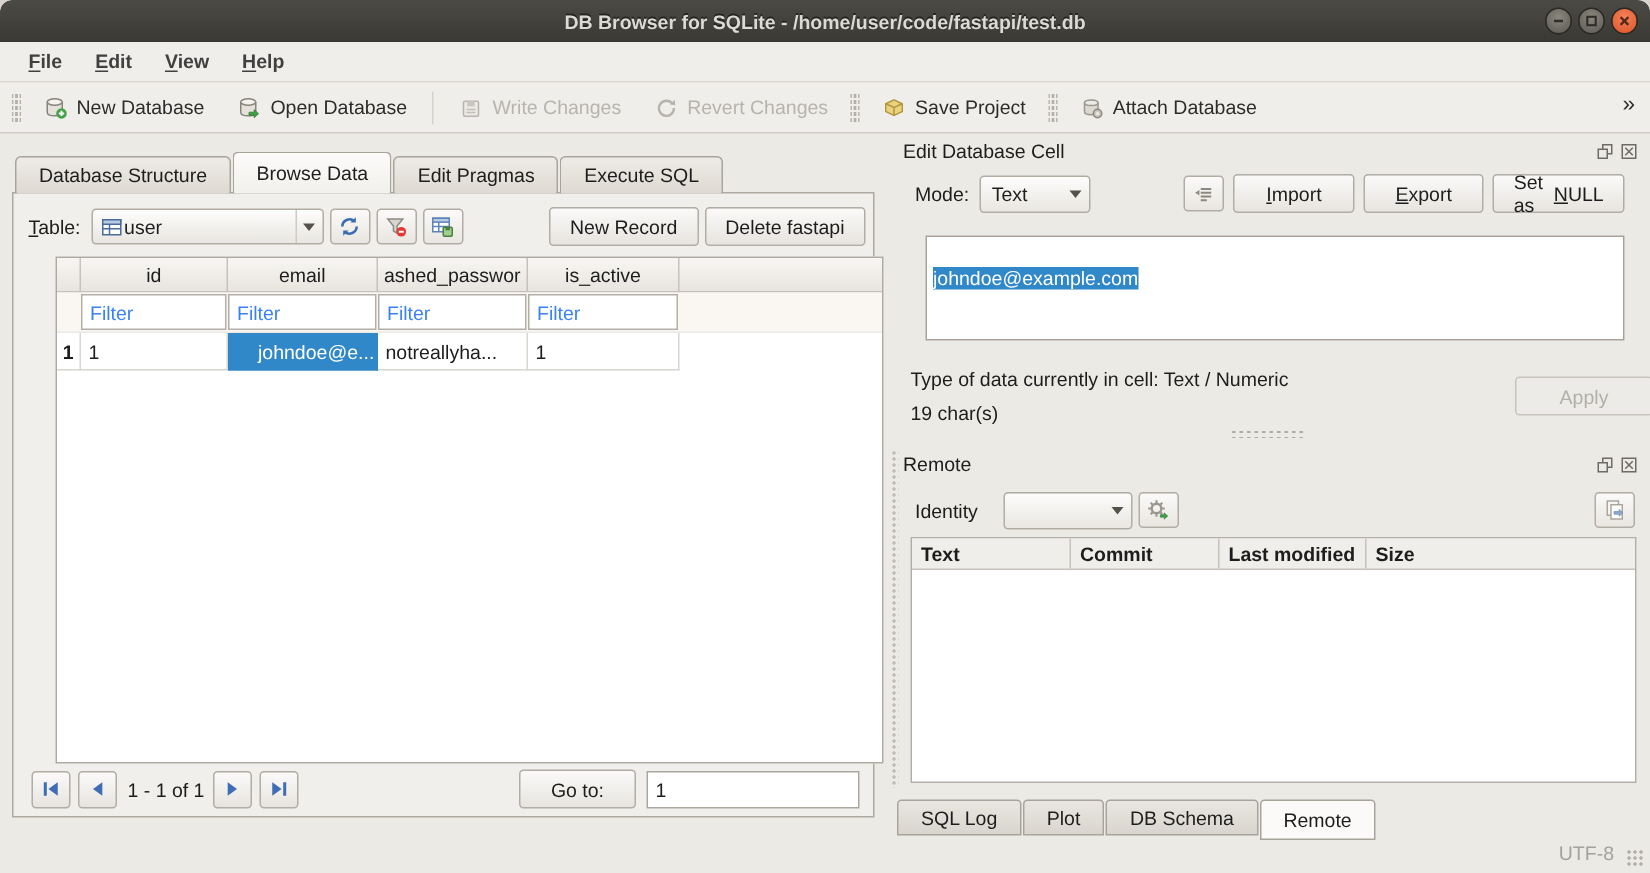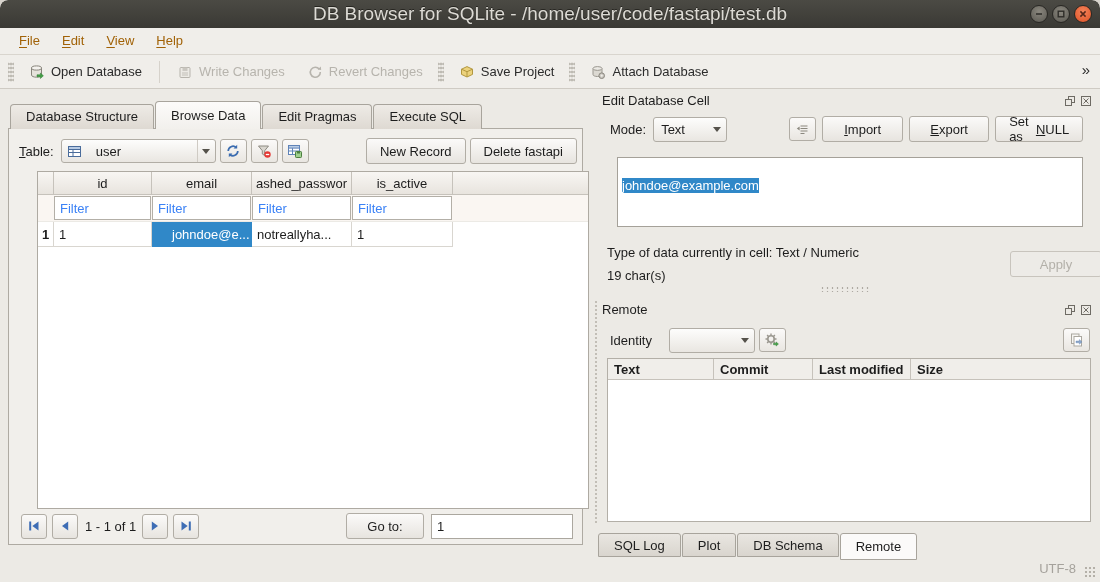--- a/index.html
+++ b/index.html
@@ -4,31 +4,31 @@
 <style>
   * { margin:0; padding:0; box-sizing:border-box; }
   html,body { background:#d8d4cd; }
   body { font-family:"Liberation Sans","DejaVu Sans",sans-serif; font-size:13px; color:#1d1d1d; }
   .window { position:relative; width:1100px; height:582px; background:#eceae5; overflow:hidden; border-radius:8px 8px 0 0; }
 
   
   .titlebar { position:absolute; left:0; top:0; width:1100px; height:28px;
     background:linear-gradient(#4b4a44,#3a3934); border-radius:8px 8px 0 0;
     display:flex; align-items:center; justify-content:center; }
-  .titlebar .title { color:#dcdad4; font-weight:normal; font-size:19px; text-shadow:0 -1px 0 #262520; }
+  .titlebar .title { color:#dcdad4; font-weight:bold; font-size:13px; text-shadow:0 -1px 0 #262520; }
   .win-controls { position:absolute; right:8px; top:5px; display:flex; gap:4px; }
   .winbtn { width:18px; height:18px; border-radius:50%; border:1px solid #292824;
     background:radial-gradient(circle at 50% 35%, #8a877e, #5b5952); display:flex; align-items:center; justify-content:center; }
   .winbtn svg { display:block; }
   .winbtn.close { background:radial-gradient(circle at 50% 35%, #f4835a, #dd5226); }
 
   
   .menubar { position:absolute; left:0; top:28px; width:1100px; height:27px; background:#f0eeea;
     border-bottom:1px solid #d9d5ce; display:flex; align-items:center; padding-left:8px; }
-  .menu-item { padding:0 11px; line-height:26px; color:#a16207; }
+  .menu-item { padding:0 11px; line-height:26px; color:#404040;font-weight:bold; }
   .menu-item u { text-underline-offset:2px; }
 
   
   .toolbar { position:absolute; left:0; top:55px; width:1100px; height:34px; background:#f0eeea;
     border-bottom:1px solid #cfcbc4; display:flex; align-items:center; padding-left:4px; }
   .tb-handle { width:6px; height:20px; margin:0 4px;
     background-image:radial-gradient(#b4b0a8 1px, transparent 1.2px); background-size:3px 4px; background-position:center; }
   .tb-sep { width:1px; height:22px; background:#d6d2cb; margin:0 6px; }
   .tb-btn { display:flex; align-items:center; gap:6px; padding:0 11px; height:28px; color:#2c2c2c; border-radius:3px; }
   .tb-btn.disabled { color:#b7b4ad; }
@@ -41,21 +41,21 @@
     border:1px solid #a8a49c; border-bottom:none; border-radius:4px 4px 0 0; }
   .tab.active { height:28px; line-height:27px; background:linear-gradient(#fcfbfa,#f2f0ec); position:relative; z-index:4; }
 
   
   .left-frame { position:absolute; left:8px; top:128px; width:575px; height:417px;
     background:#f1efeb; border:1px solid #aeaaa2; z-index:2; }
   .controls-row { position:absolute; left:10px; top:9px; right:5px; height:26px; display:flex; align-items:center; }
   .lbl { margin-right:7px; }
   .combo { width:155px; height:24px; border:1px solid #b1ada5; border-radius:3px;
     background:linear-gradient(#fdfdfc,#e9e6e1); display:flex; align-items:center; padding-left:5px; position:relative; }
-  .combo .combo-text { margin-left:14px; flex:1; }
+  .combo .combo-text { margin-left:1px; flex:1; }
   .combo .arrow { width:18px; height:100%; display:flex; align-items:center; justify-content:center; border-left:1px solid #cfcbc4; }
   .caret-down { width:0; height:0; border-left:4px solid transparent; border-right:4px solid transparent; border-top:5px solid #55524b; }
   .icon-btn { width:27px; height:24px; margin-left:4px; border:1px solid #b1ada5; border-radius:3px;
     background:linear-gradient(#fbfaf9,#e9e6e1); display:flex; align-items:center; justify-content:center; }
   .btn { height:26px; border:1px solid #b1ada5; border-radius:3px; background:linear-gradient(#fbfaf9,#e7e4df);
     padding:0 13px; display:flex; align-items:center; justify-content:center; color:#1d1d1d; }
   .btn.disabled { color:#b3b0a9; background:#edebe7; border-color:#c8c4bd; }
 
   
   .grid { position:absolute; left:28px; top:42px; width:552px; height:338px; background:#fff; border:1px solid #aeaaa2; }
@@ -139,20 +139,29 @@
   <div class="menubar">
     <span class="menu-item"><u>F</u>ile</span>
     <span class="menu-item"><u>E</u>dit</span>
     <span class="menu-item"><u>V</u>iew</span>
     <span class="menu-item"><u>H</u>elp</span>
   </div>
 
   <div class="toolbar">
     <div class="tb-handle"></div>
 
+    <div class="tb-btn">
+      <svg width="16" height="16" viewBox="0 0 16 16">
+        <path d="M2.5 4v7c0 1.3 2.2 2.2 5 2.2s5-.9 5-2.2V4" fill="#e5e2db" stroke="#87847b"></path>
+        <ellipse cx="7.5" cy="4" rx="5" ry="2.1" fill="#f4f2ee" stroke="#87847b"></ellipse>
+        <circle cx="12" cy="11.6" r="3.5" fill="#43a047"></circle>
+        <path d="M12 9.8v3.6M10.2 11.6h3.6" stroke="#fff" stroke-width="1.3"></path>
+      </svg>
+      <span>New Database</span>
+    </div>
 
     <div class="tb-btn">
       <svg width="16" height="16" viewBox="0 0 16 16">
         <path d="M2.5 4v7c0 1.3 2.2 2.2 5 2.2s5-.9 5-2.2V4" fill="#e5e2db" stroke="#87847b"></path>
         <ellipse cx="7.5" cy="4" rx="5" ry="2.1" fill="#f4f2ee" stroke="#87847b"></ellipse>
         <path d="M8 10.8h3.4V9.1l3 2.7-3 2.7v-1.7H8z" fill="#43a047" stroke="#2d7a31" stroke-width="0.5"></path>
       </svg>
       <span>Open Database</span>
     </div>
 

